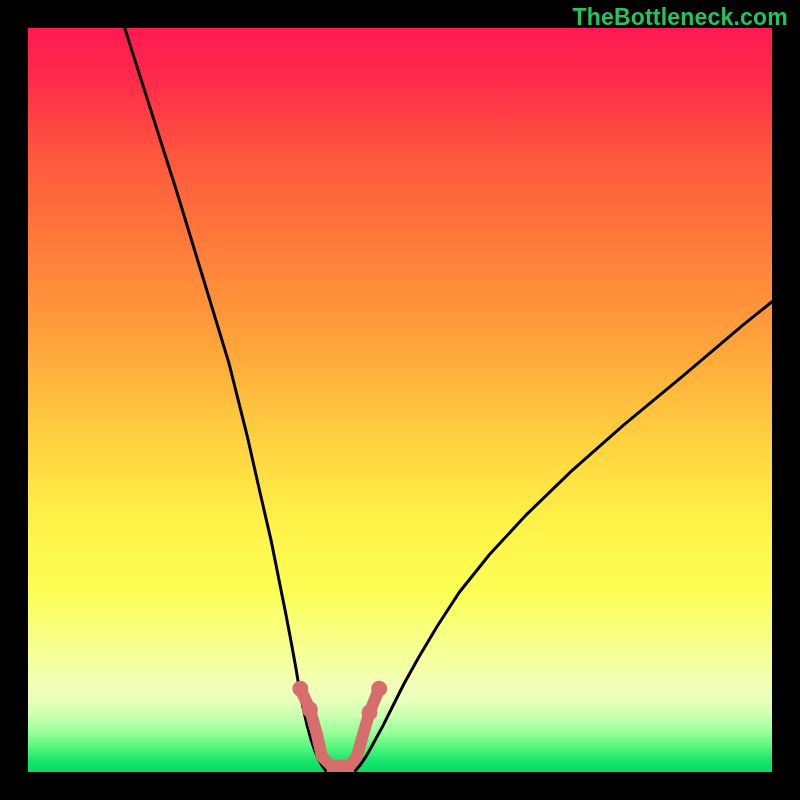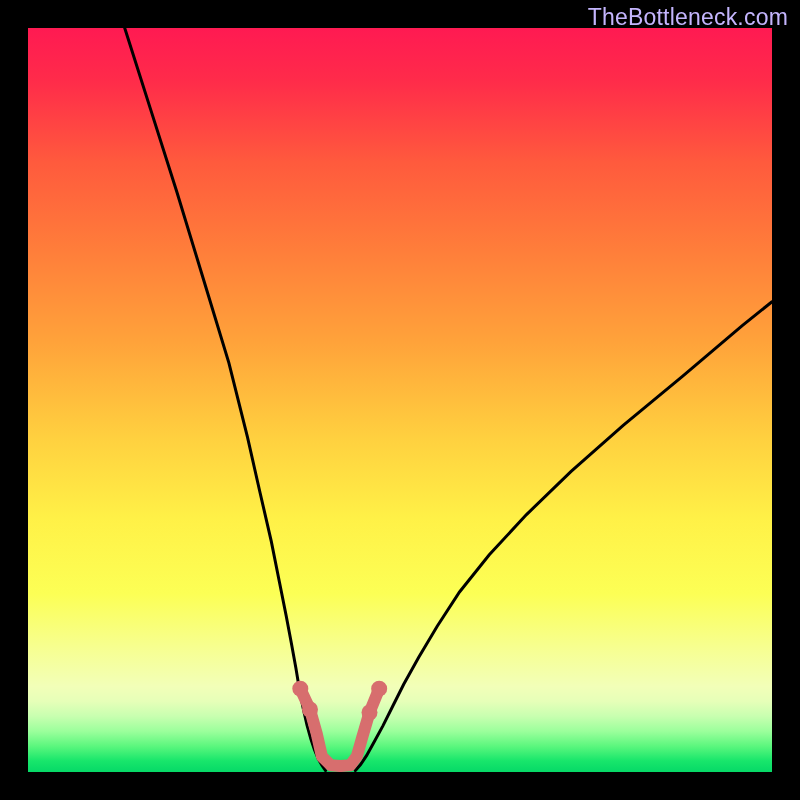--- a/index.html
+++ b/index.html
@@ -28,23 +28,23 @@
     overflow: hidden;
   }
   .gradient {
     position: absolute;
     inset: 0;
   }
   .watermark {
     position: absolute;
     top: 4px;
     right: 12px;
-    color: #c4b5fd;
+    color: #22c55e;
     font-size: 23px;
-    font-weight: 400;
+    font-weight: 700;
     letter-spacing: 0.2px;
     user-select: none;
   }
   svg.curve {
     position: absolute;
     inset: 0;
     width: 100%;
     height: 100%;
   }
 </style>

